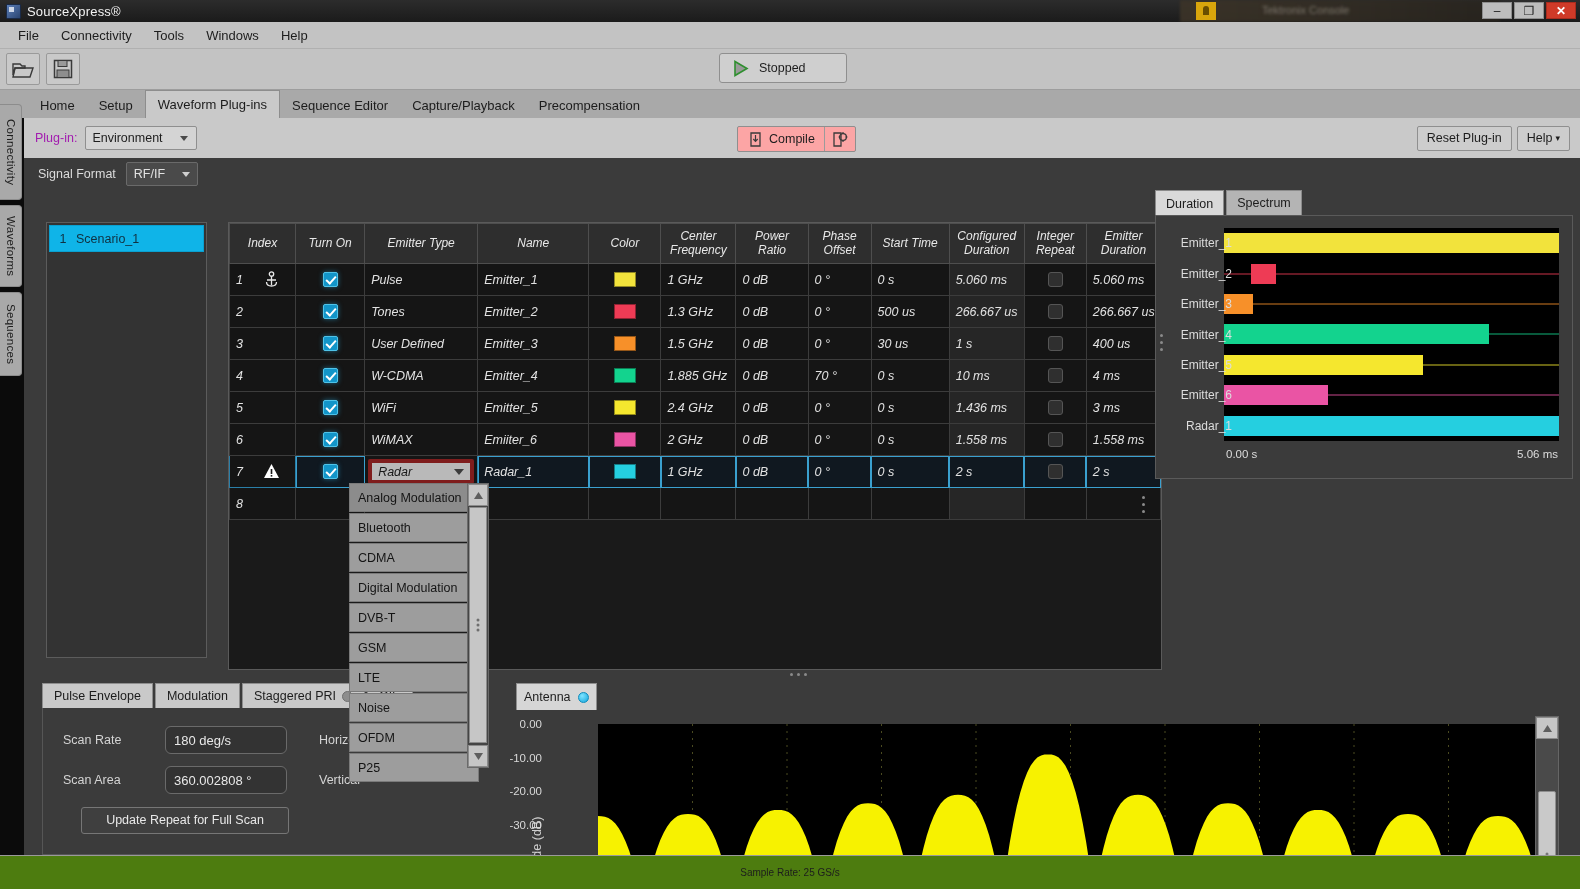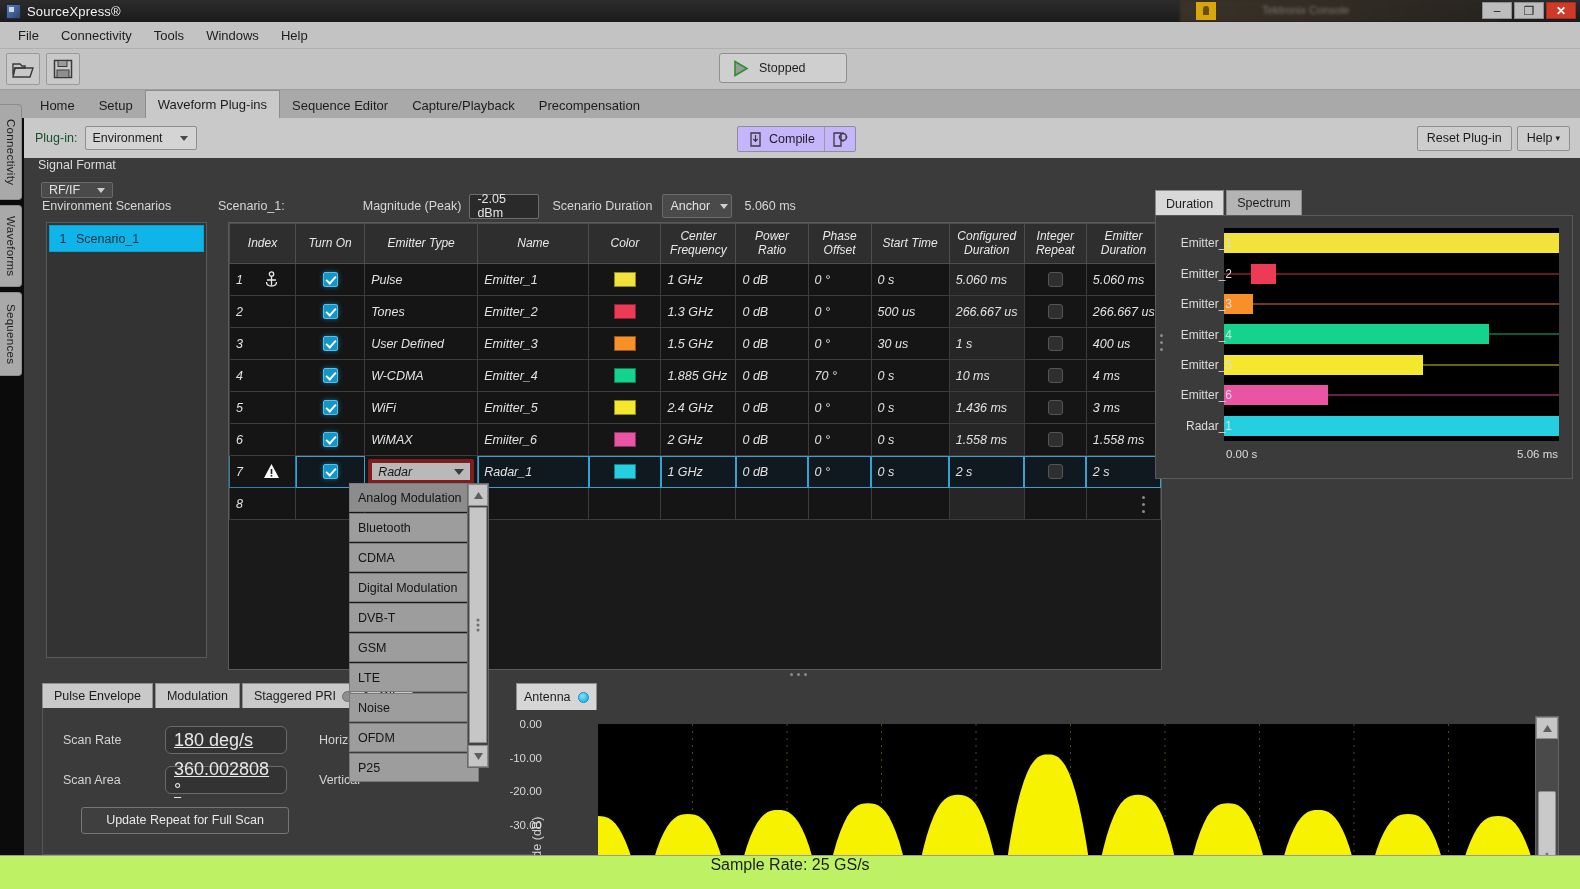--- a/index.html
+++ b/index.html
@@ -92,39 +92,39 @@
     display:flex;align-items:center;justify-content:center;
   }
   #vtabs .vt span{
     writing-mode:vertical-rl;font-size:11.5px;color:#1e1e1e;letter-spacing:.3px;padding:6px 0;
   }
   
   #pluginrow{
     position:absolute;left:24px;top:118px;width:1556px;height:40px;background:#c9c9c9;
     display:flex;align-items:center;
   }
-  #pluginrow .lbl{color:#14532d;font-size:12.5px;margin-left:11px;}
+  #pluginrow .lbl{color:#a21caf;font-size:12.5px;margin-left:11px;}
   .lt-select{
     height:24px;background:#d4d4d4;border:1px solid #8f8f8f;border-radius:2px;
     display:flex;align-items:center;padding:0 6px;color:#1d1d1d;font-size:12.5px;position:relative;
   }
   .lt-select .cv{margin-left:auto;border-left:4px solid transparent;border-right:4px solid transparent;border-top:5px solid #4a4a4a;margin-right:2px;}
   #compilebtn{
     position:absolute;left:737px;top:126px;height:26px;display:flex;align-items:center;
-    background:#c4b5fd;border:1px solid #8f8f8f;border-radius:2px;
+    background:#fca5a5;border:1px solid #8f8f8f;border-radius:2px;
   }
   #compilebtn .seg{display:flex;align-items:center;gap:5px;padding:0 9px;height:24px;color:#1d1d1d;font-size:12.5px;}
   #compilebtn .sep{width:1px;height:24px;background:#9b9b9b;}
   .btn-lt{
     height:25px;background:#cdcdcd;border:1px solid #8f8f8f;border-radius:2px;
     display:flex;align-items:center;padding:0 9px;color:#1d1d1d;font-size:12.5px;
   }
   
   #darkbody{position:absolute;left:24px;top:158px;width:1556px;height:697px;background:#3b3b3b;}
-  #sigfmtrow{position:absolute;left:0;top:0;height:32px;display:flex;align-items:center;gap:10px;padding-left:14px;flex-direction:column;}
+  #sigfmtrow{position:absolute;left:0;top:0;height:32px;display:flex;align-items:center;gap:10px;padding-left:14px;}
   .dk-select{
     height:24px;background:#4a4a4a;border:1px solid #6a6a6a;border-radius:2px;
     display:flex;align-items:center;padding:0 7px;color:#e2e2e2;font-size:12.5px;gap:10px;
   }
   .dk-select .cv{border-left:4px solid transparent;border-right:4px solid transparent;border-top:5px solid #cfcfcf;margin-left:auto;}
   .dk-input{
     height:25px;background:#2a2a2a;border:1px solid #6d6d6d;border-radius:2px;
     display:flex;align-items:center;padding:0 7px;color:#e6e6e6;font-size:12.5px;
   }
   #scenbar{position:absolute;left:0;top:34px;height:28px;display:flex;align-items:center;gap:0;width:100%;}
@@ -198,21 +198,21 @@
     display:flex;align-items:center;gap:6px;padding:0 11px;margin-right:2px;border-bottom:none;
   }
   .dot{width:11px;height:11px;border-radius:50%;background:#8d8d8d;border:1px solid #6f6f6f;}
   .dot.on{background:radial-gradient(circle at 35% 32%,#7fe4ff,#12a5dd);border-color:#0d8cbd;}
   #bpanel{position:absolute;left:18px;top:550px;width:1519px;height:147px;background:#3b3b3b;border:1px solid #565656;border-top:none;}
   #leftform{position:absolute;left:20px;top:18px;width:470px;}
   .frow{display:flex;align-items:center;height:28px;margin-bottom:12px;}
   .frow .lab{color:#d4d4d4;font-size:12.5px;}
   .fin{
     background:#333;border:1px solid #6a6a6a;border-radius:6px;height:28px;
-    display:flex;align-items:center;padding:0 8px;color:#e8e8e8;font-size:18px;text-decoration:underline;
+    display:flex;align-items:center;padding:0 8px;color:#e8e8e8;font-size:13px;
   }
   .fbtn{
     background:#3f3f3f;border:1px solid #767676;border-radius:3px;height:27px;
     display:flex;align-items:center;justify-content:center;color:#e8e8e8;font-size:12.5px;
   }
   
   #chartwrap{position:absolute;left:512px;top:550px;width:1025px;height:300px;background:#3b3b3b;}
   #anttab{
     position:absolute;left:-20px;top:-25px;height:27px;background:#d6d6d6;border:1px solid #8e8e8e;
     border-bottom:none;display:flex;align-items:center;gap:7px;padding:0 7px;color:#1c1c1c;font-size:12.5px;
@@ -235,22 +235,22 @@
   #rtabs .rt.active{background:#d9d9d9;height:27px;}
   #durpanel{position:absolute;left:1155px;top:215px;width:418px;height:264px;background:#3b3b3b;border:1px solid #5a5a5a;}
   #durplot{position:absolute;left:68px;top:12px;width:335px;height:213px;background:#000;}
   .durrow{position:absolute;left:0;width:100%;height:30.4px;}
   .durlabel{position:absolute;right:340px;color:#dcdcdc;font-size:12px;transform:translateY(-50%);white-space:nowrap;}
   .durbar{position:absolute;top:50%;transform:translateY(-50%);height:20px;}
   .durline{position:absolute;top:50%;height:1px;transform:translateY(-50%);}
   .duraxis{position:absolute;top:232px;color:#dcdcdc;font-size:11.5px;}
   
   #statusbar{
-    position:absolute;left:0;top:855px;width:1580px;height:34px;background:#bef264;
-    display:flex;justify-content:center;color:#1d1d1d;font-size:16px;
+    position:absolute;left:0;top:855px;width:1580px;height:34px;background:#4d7c0f;
+    display:flex;align-items:center;justify-content:center;color:#1d1d1d;font-size:10px;
     border-top:1px solid #9a9a9a;
   }
   #lsidebg{position:absolute;left:0;top:118px;width:24px;height:737px;background:#0b0b0b;}
 </style>
 </head>
 <body>
 
 <div id="titlebar">
   <div class="app-ico"></div>
   <div class="app-title">SourceXpress®</div>
@@ -378,32 +378,20 @@
 <div id="darkbody">
 
   <div id="sigfmtrow">
     <span style="color:#dcdcdc;font-size:12.5px">Signal Format</span>
     <div class="dk-select" style="width:72px">
       <span>RF/IF</span>
       <i class="cv"></i>
     </div>
   </div>
 
-  <div id="scenbar">
-    <span class="t" style="margin-left:18px;width:160px">Environment Scenarios</span>
-    <span class="t" style="margin-left:16px">Scenario_1:</span>
-    <span class="t" style="margin-left:78px">Magnitude (Peak)</span>
-    <div class="dk-input" style="margin-left:8px;width:70px;justify-content:flex-start">-2.05 dBm</div>
-    <span class="t" style="margin-left:13px">Scenario Duration</span>
-    <div class="dk-select" style="margin-left:10px;width:70px">
-      <span>Anchor</span>
-      <i class="cv"></i>
-    </div>
-    <span class="t" style="margin-left:12px">5.060 ms</span>
-  </div>
 
   <div id="scenlist">
     <div class="row">
       <span class="ix">1</span>
       <span>Scenario_1</span>
     </div>
   </div>
 
   <div id="etable">
     <table>

